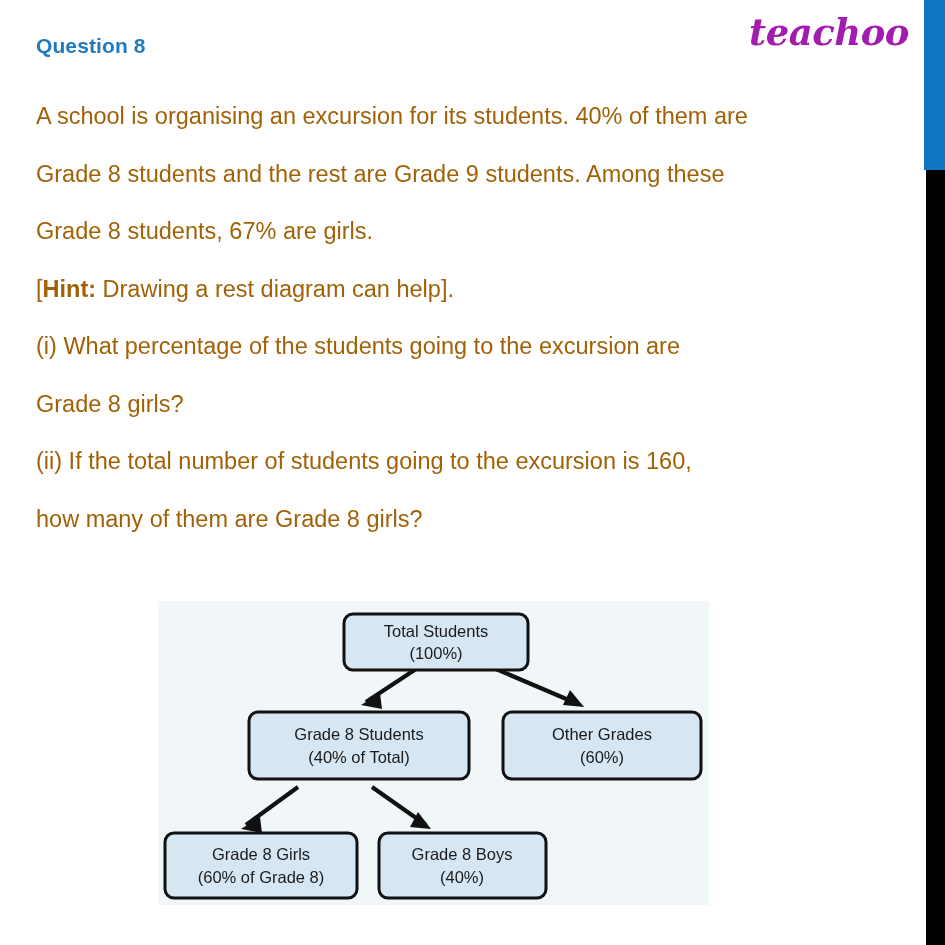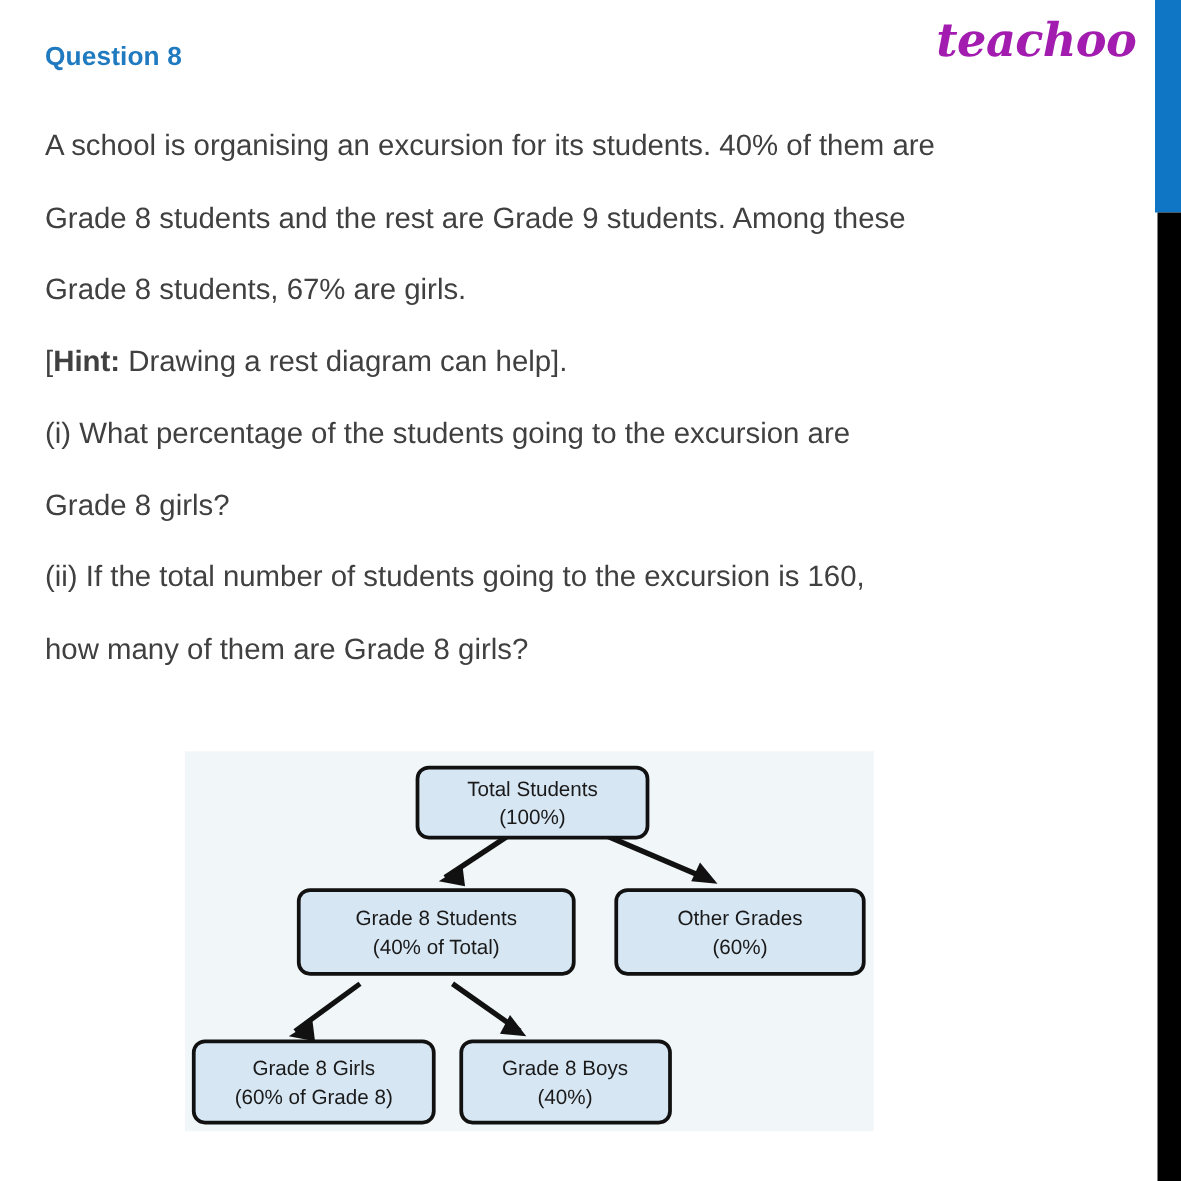--- a/index.html
+++ b/index.html
@@ -36,30 +36,30 @@
     position:absolute;left:36px;top:34px;
     font-size:21px;font-weight:bold;
     color:#1f7ac0;
     letter-spacing:.1px;
     text-align:center;
   }
 
   
   #qtext{
     position:absolute;left:36px;top:88px;width:886px;
-    color:#404040;
+    color:#a16207;
     font-size:23.5px;
     line-height:57.5px;
   }
   #qtext .ln{white-space:nowrap;}
   #qtext b{font-weight:bold;}
 
   
   #diagram{
-    position:absolute;left:148px;top:601px;width:551px;height:304px;
+    position:absolute;left:158px;top:601px;width:551px;height:304px;
     background:#f1f6f8;
   }
   #diagram svg{display:block;}
 
   .nodebox{
     fill:#d6e6f3;stroke:#111111;stroke-width:3;
   }
   .nodetxt{
     font-family:"Liberation Sans",sans-serif;
     font-size:16.5px;fill:#1a1a1a;

